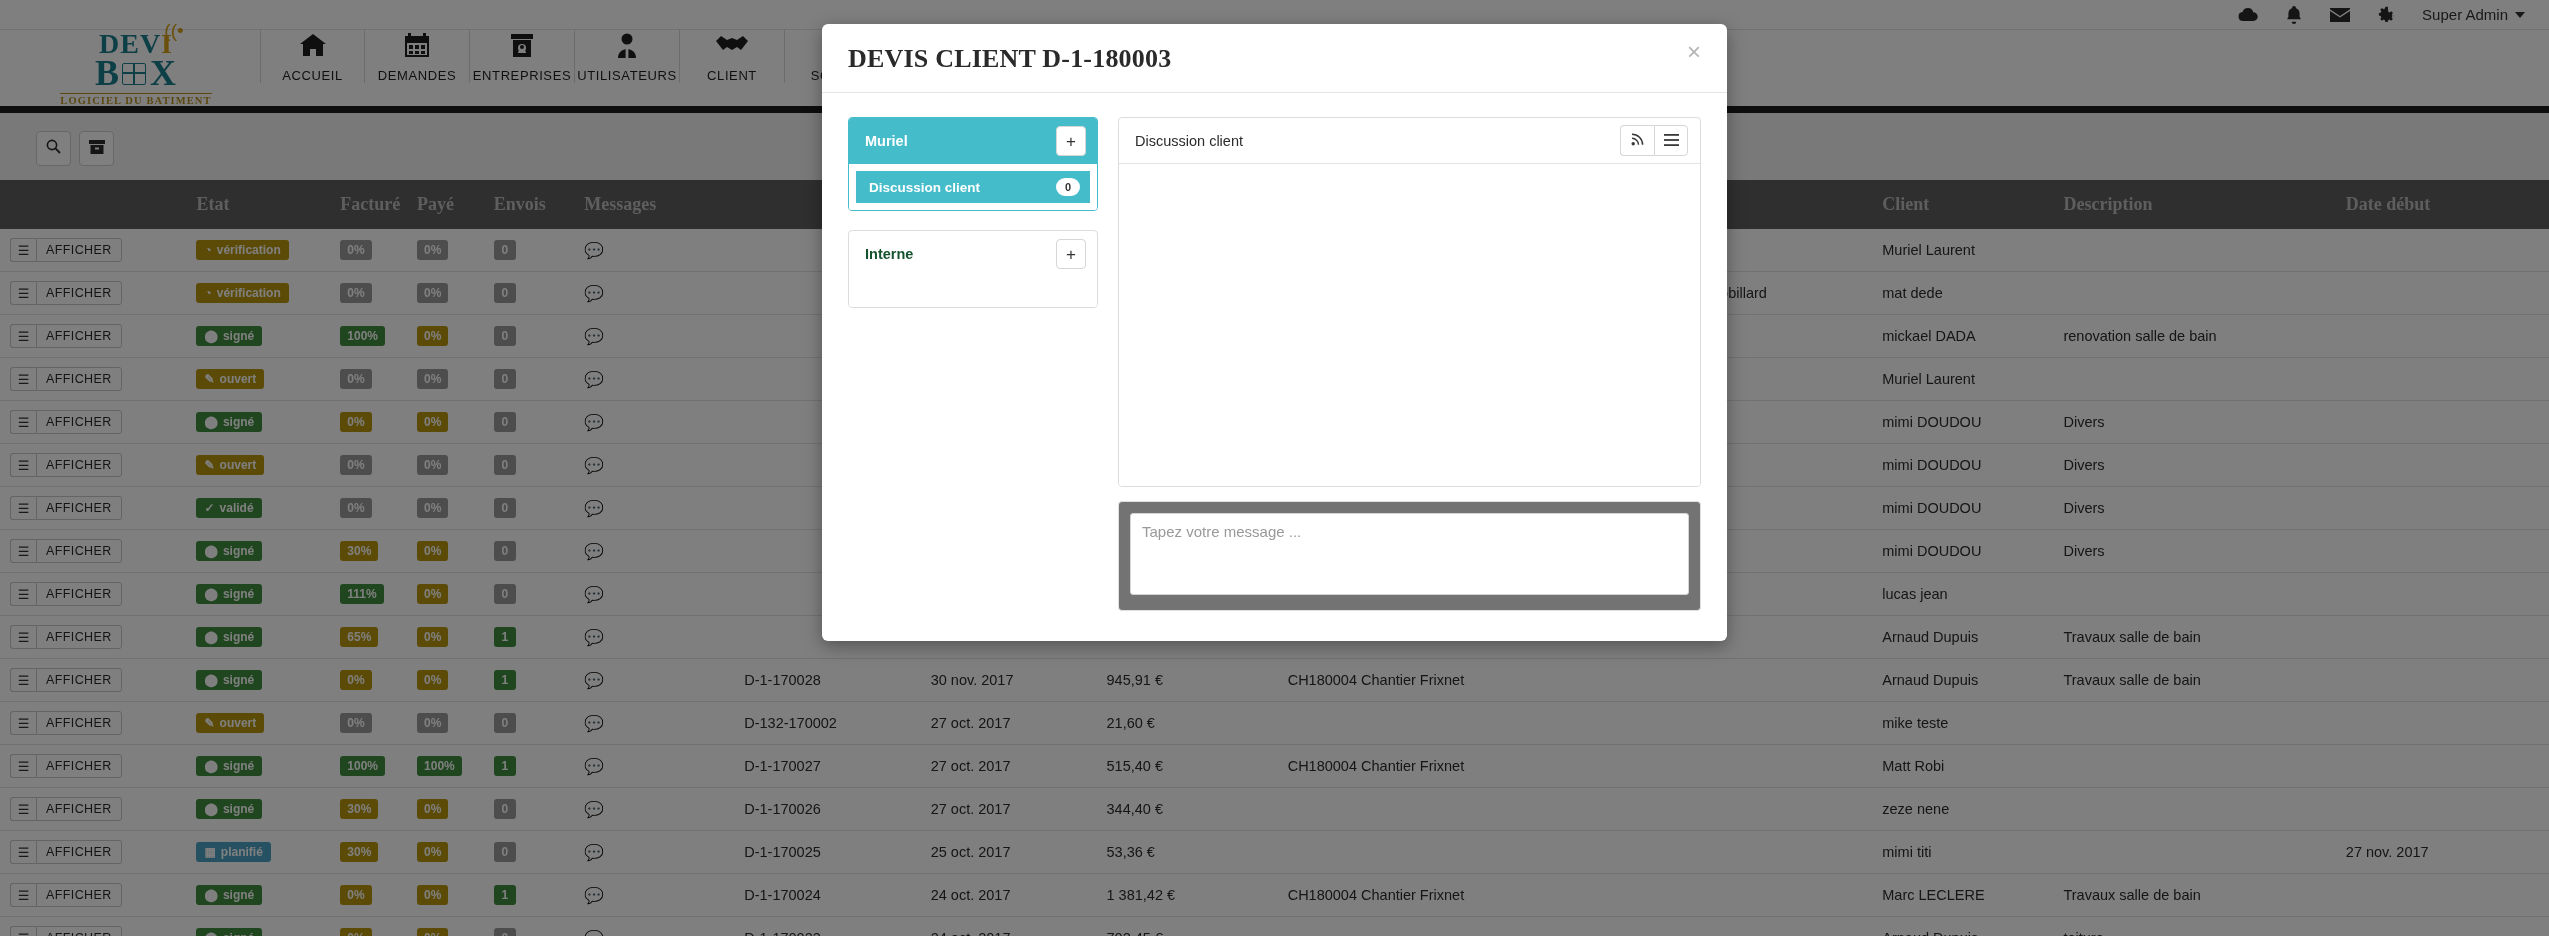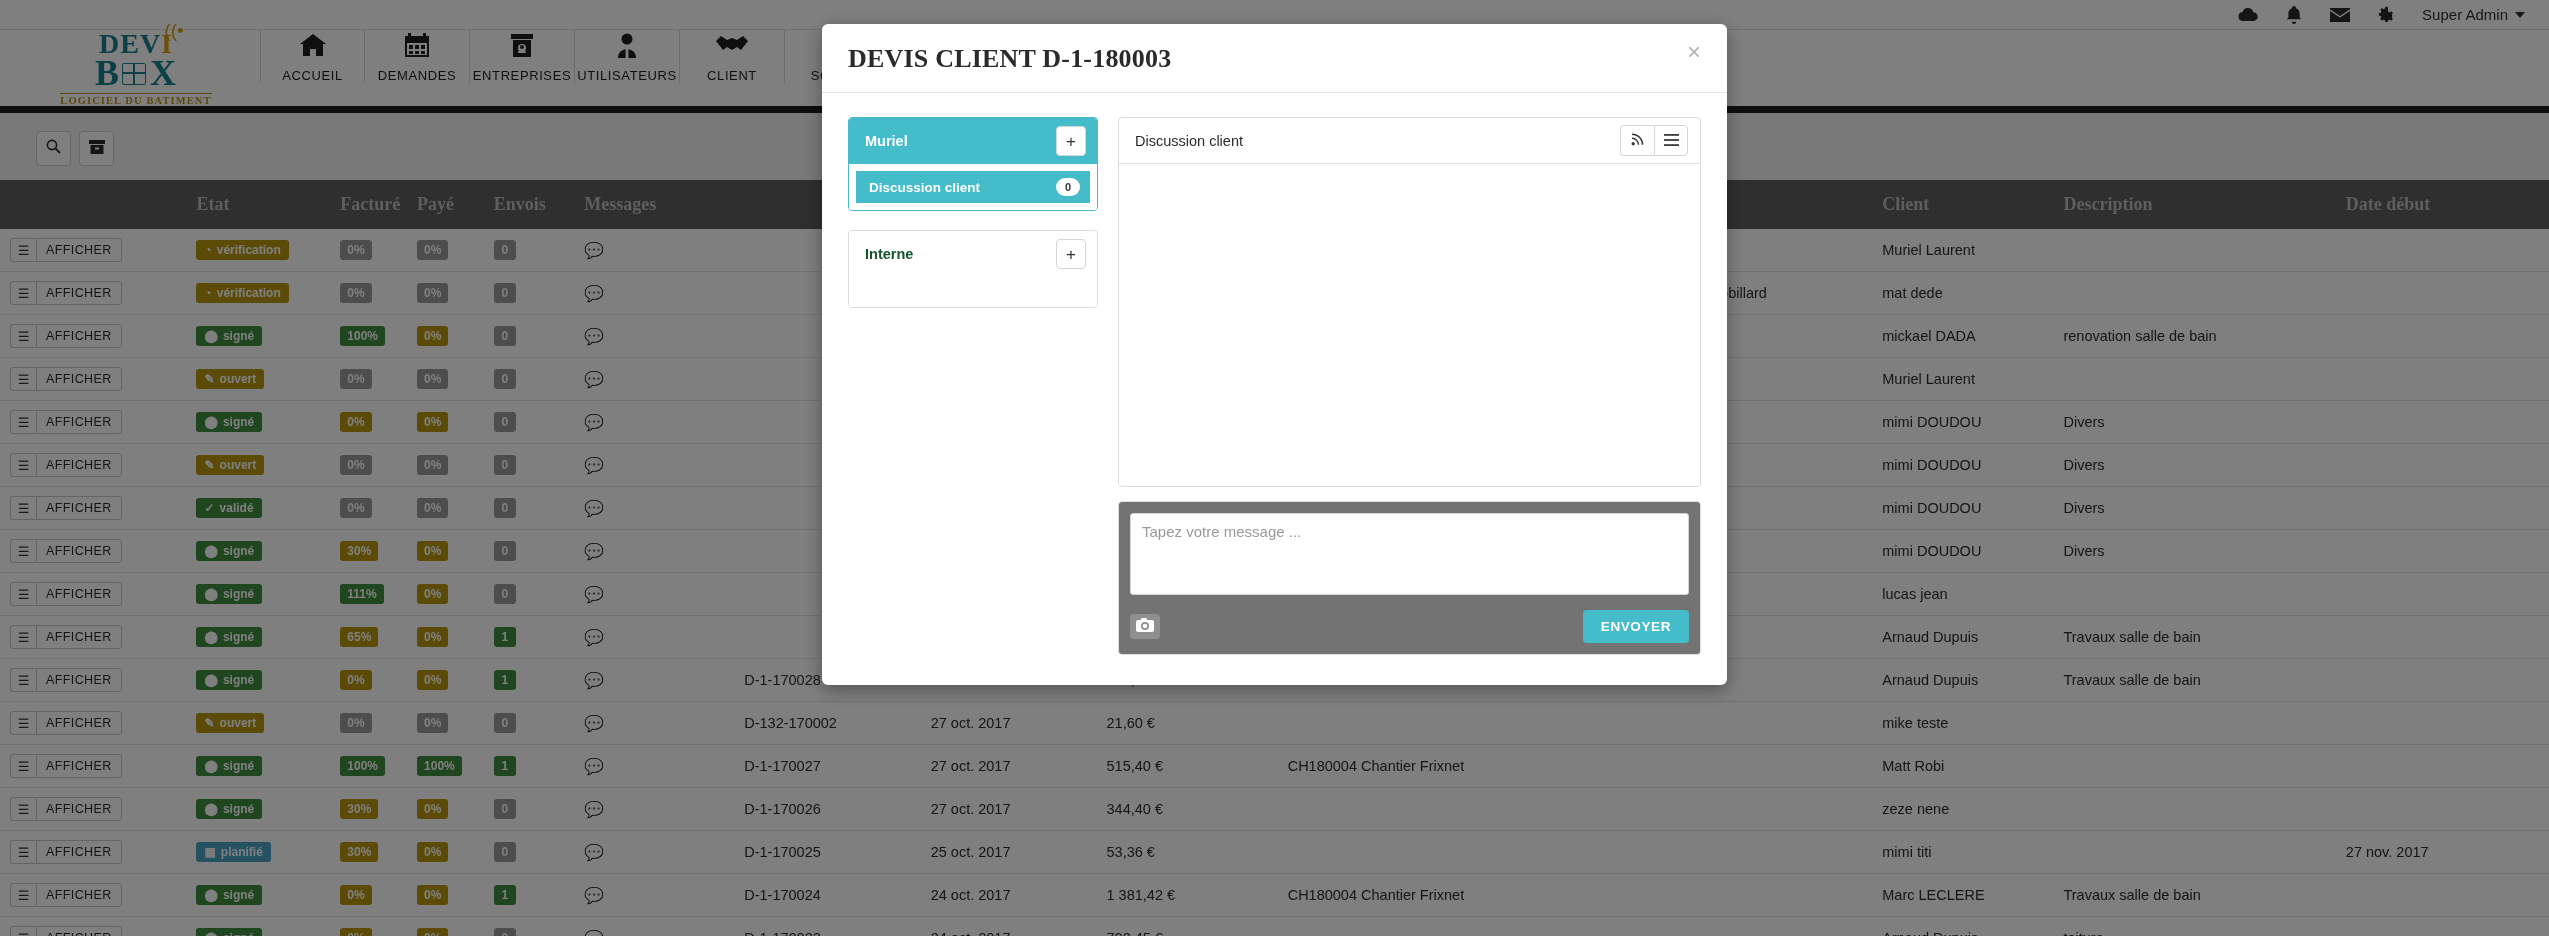--- a/index.html
+++ b/index.html
@@ -1004,29 +1004,16 @@
                   </svg>
               </span>
             </span>
           </span>
         </div>
         <div class="disc-feed"></div>
       </div>
 
       <div class="composer">
         <textarea placeholder="Tapez votre message ..." style=""></textarea>
-        <div class="composer-row">
-          <span class="cam-btn">
-            <span>
-              <svg width="18" height="14" viewBox="0 0 18 14">
-                  <rect x="0" y="2" width="18" height="12" rx="2" fill="#fff"></rect>
-                  <rect x="5" y="0" width="6" height="3" rx="1" fill="#fff"></rect>
-                  <circle cx="9" cy="8" r="4" fill="#8f8f8f"></circle>
-                  <circle cx="9" cy="8" r="2.3" fill="#fff"></circle>
-                </svg>
-            </span>
-          </span>
-          <button class="send-btn">ENVOYER</button>
-        </div>
       </div>
     </div>
   </div>
 </div>
 
 </body></html>

